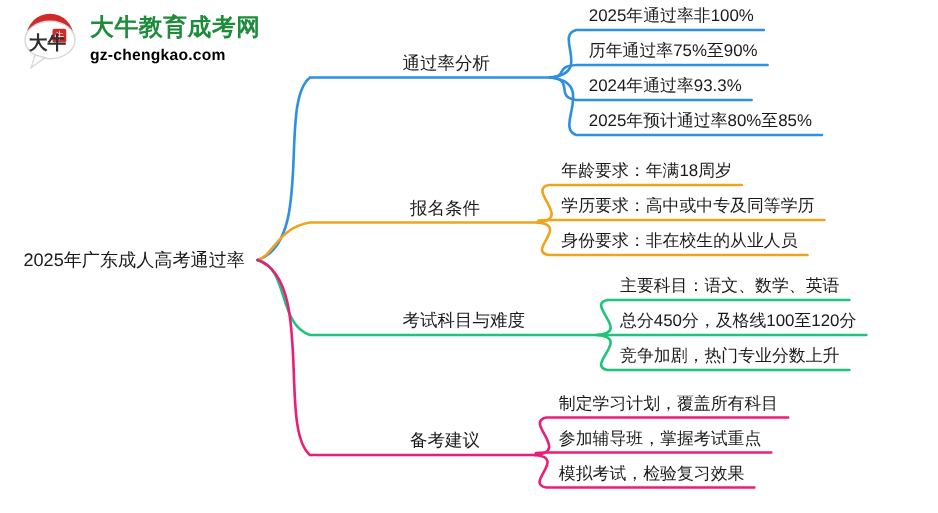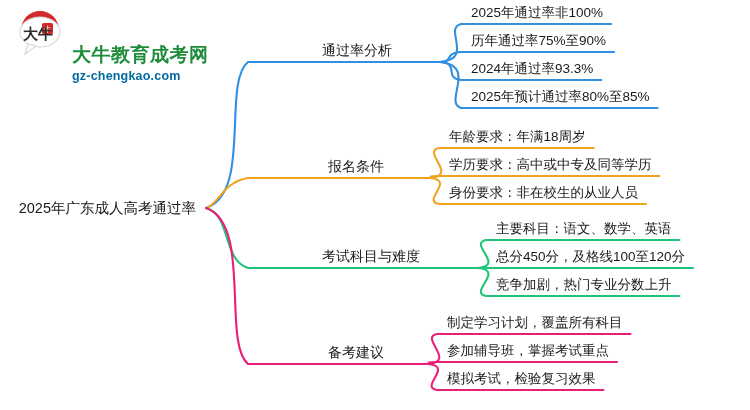--- a/index.html
+++ b/index.html
@@ -27,34 +27,33 @@
     position: absolute;
     left: 0;
     top: 2px;
     width: 52px;
     height: 48px;
   }
   #logo-text-wrap {
     position: absolute;
     left: 58px;
     top: 3px;
-    margin-top: 32px;
   }
   #logo-title {
     font-size: 19px;
     font-weight: bold;
     color: #1e8c3a;
     letter-spacing: 0.5px;
     line-height: 24px;
     white-space: nowrap;
   }
   #logo-sub {
     font-size: 12.5px;
     font-weight: bold;
-    color: #0369a1;
+    color: #000000;
     letter-spacing: 0.2px;
     line-height: 17px;
     white-space: nowrap;
     margin-top: 1px;
   }
 
   
   #map-svg {
     position: absolute;
     left: 0;

